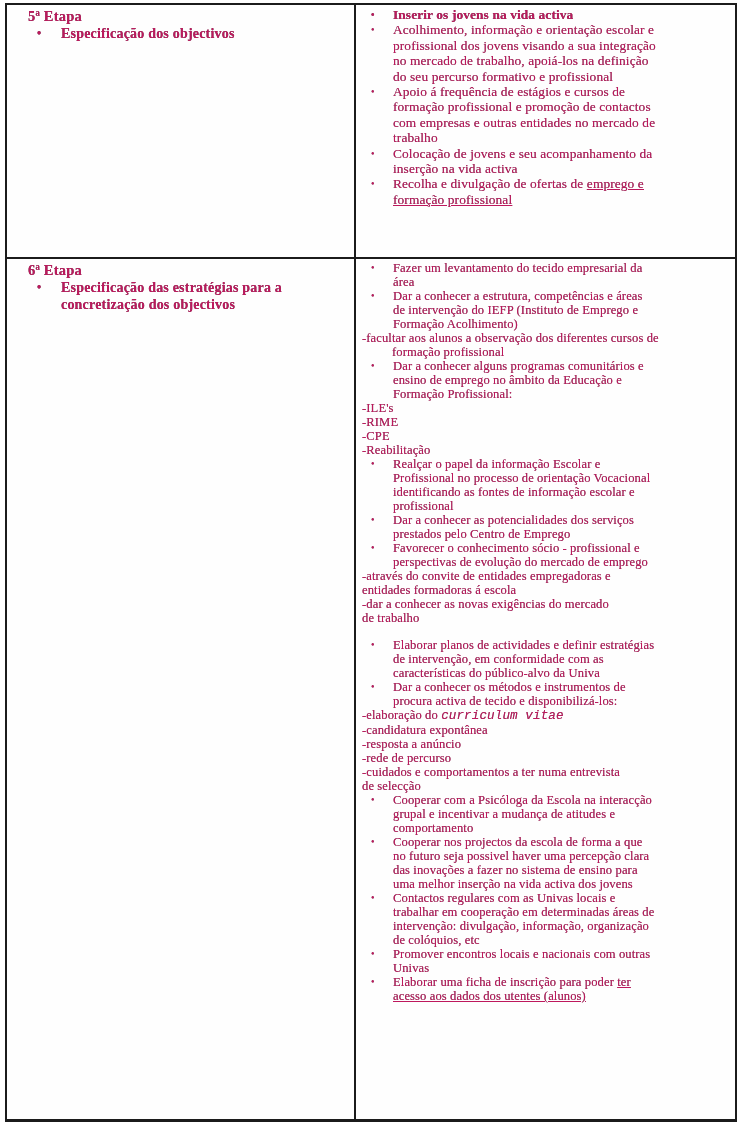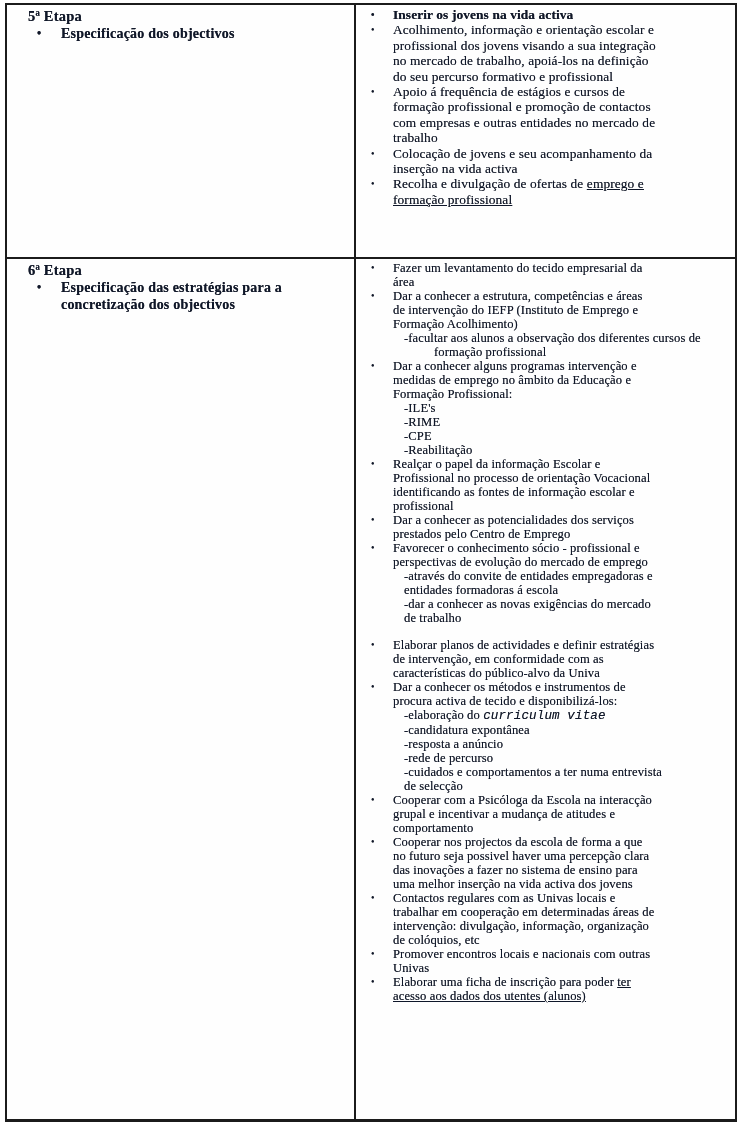--- a/index.html
+++ b/index.html
@@ -1,21 +1,21 @@
 <!DOCTYPE html>
 <html><head>
 <meta charset="utf-8">
 <style>
   html,body{margin:0;padding:0;background:#ffffff;}
   .page{
     position:relative;
     width:740px;height:1122px;
     background:#fefefe;
     font-family:"Liberation Serif","DejaVu Serif",serif;
-    color:#0f172a;
+    color:#be185d;
     overflow:hidden;
   }
   table.doc-table{
     position:absolute;left:5px;top:3px;
     width:730px;height:1114px;
     border-collapse:collapse;
     table-layout:fixed;
   }
   table.doc-table, table.doc-table td{
     border:2px solid #1b1b1b;
@@ -47,21 +47,21 @@
   .right-cell .cell-inner{padding:2px 4px 0 6px;}
   .row-0 .right-cell-content{font-size:13.4px;line-height:15.4px;}
   .row-1 .right-cell-content{font-size:12.6px;line-height:14px;}
   .right-cell-content{letter-spacing:.1px;text-shadow:0 0 .45px rgba(0,0,0,.55);}
   .rbullet{display:flex;align-items:flex-start;}
   .rbullet .marker{flex:0 0 22px;padding-left:9px;font-size:10px;}
   .row-0 .rbullet .marker{line-height:15.4px;}
   .row-1 .rbullet .marker{line-height:14px;}
   .rbullet .txt{max-width:262px;}
   .row-0 .rbullet .txt{max-width:268px;}
-  .dash{max-width:258px;margin-left:42px;}
+  .dash{max-width:258px;}
   .dash.hang{padding-left:30px;text-indent:-30px;max-width:288px;}
   .spacer{height:13px;}
   .seg-italic{font-style:italic;font-family:Liberation Mono, monospace;}
   .seg-underline{text-decoration:underline;}
   .bold-item{font-weight:700;text-shadow:0 0 .6px rgba(0,0,0,.7);}
 </style>
 </head>
 <body>
 
 <div class="page">
@@ -122,21 +122,21 @@
                 <span class="marker">•</span>
                 <span class="txt"><span class="">Fazer um levantamento do tecido empresarial da área</span></span>
               </div>
               <div class="item rbullet">
                 <span class="marker">•</span>
                 <span class="txt"><span class="">Dar a conhecer a estrutura, competências e áreas de intervenção do IEFP (Instituto de Emprego e Formação Acolhimento)</span></span>
               </div>
               <div class="item dash hang"><span class="">-facultar aos alunos a observação dos diferentes cursos de formação profissional</span></div>
               <div class="item rbullet">
                 <span class="marker">•</span>
-                <span class="txt"><span class="">Dar a conhecer alguns programas intervenção e medidas de emprego no âmbito da Educação e Formação Profissional:</span></span>
+                <span class="txt"><span class="">Dar a conhecer alguns programas comunitários e ensino de emprego no âmbito da Educação e Formação Profissional:</span></span>
               </div>
               <div class="item dash"><span class="">-ILE's</span></div>
               <div class="item dash"><span class="">-RIME</span></div>
               <div class="item dash"><span class="">-CPE</span></div>
               <div class="item dash"><span class="">-Reabilitação</span></div>
               <div class="item rbullet">
                 <span class="marker">•</span>
                 <span class="txt"><span class="">Realçar o papel da informação Escolar e Profissional no processo de orientação Vocacional identificando as fontes de informação escolar e profissional</span></span>
               </div>
               <div class="item rbullet">

